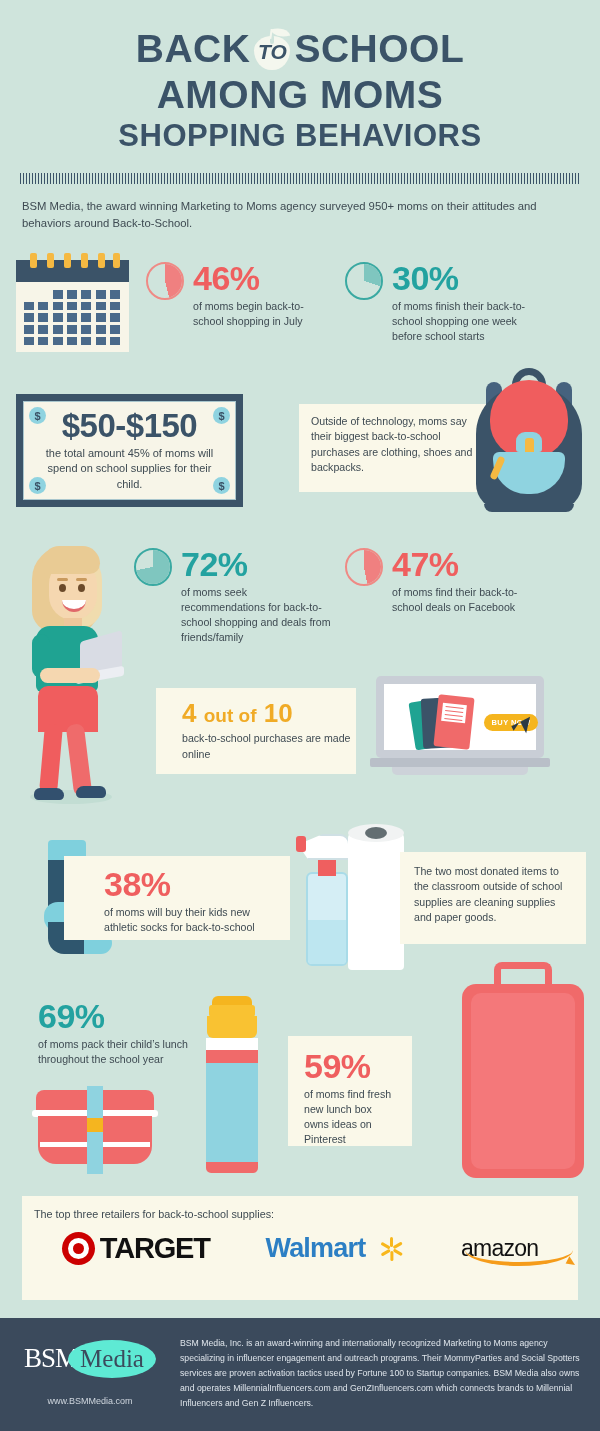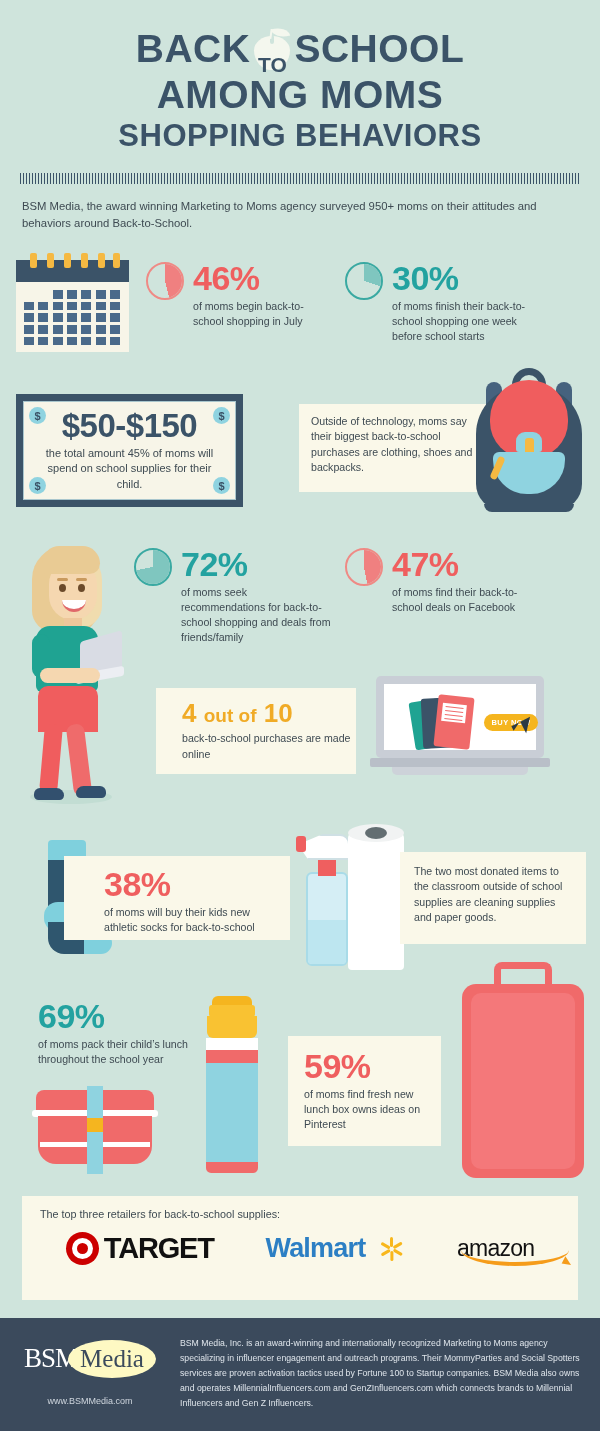--- a/index.html
+++ b/index.html
@@ -54,23 +54,23 @@
     background: #f4f7ee;
     border-radius: 0 100% 0 100%;
     transform: rotate(-16deg);
   }
   .apple-stem {
     position: absolute; left: 21px; top: 3px;
     width: 2px; height: 10px; background: #f4f7ee;
     transform: rotate(8deg);
   }
   .apple-to {
-    position: absolute; left: 0; top: 28px; width: 46px;
+    position: absolute; left: 0; top: 15px; width: 46px;
     text-align: center; font-size: 21px; color: #3b5368;
-    font-weight: bold; letter-spacing: 0;
+    font-weight: bold; letter-spacing: 0; font-style: italic;
   }
 
   .tick-rule {
     margin: 22px 20px 0 20px;
     height: 11px;
     background-image: repeating-linear-gradient(
       to right, #3b5368 0px, #3b5368 1px, transparent 1px, transparent 3px);
   }
   .intro {
     margin: 14px 22px 0 22px;
@@ -273,21 +273,21 @@
   .th-base { position:absolute; left:6px; top:166px; width:52px; height:11px; background:#f06a6a; border-radius:0 0 5px 5px;}
 
   .suitcase { position: absolute; left: 462px; top: 962px; width: 122px; height: 216px; }
   .sc-handle { position:absolute; left:32px; top:0; width:58px; height:26px; border:7px solid #f06a6a; border-bottom:none; border-radius:8px 8px 0 0;}
   .sc-body { position:absolute; left:0; top:22px; width:122px; height:194px; background:#f06a6a; border-radius:14px;}
   .sc-inner{ position:absolute; left:9px; top:31px; width:104px; height:176px; background:#f4787a; border-radius:10px;}
 
   
   .retailers {
     position: absolute; left: 22px; top: 1196px; width: 556px; height: 104px;
-    background: #faf8e9; padding: 12px 18px;
+    background: #faf8e9; padding: 12px 12px;
   }
   .retail-title { font-size: 10.8px; color: #3e4a52; }
   .logos { display: flex; align-items: center; justify-content: space-around; margin-top: 12px; }
   .logo-target { display: flex; align-items: center; gap: 5px; }
   .tgt-mark { width: 33px; height: 33px; border-radius: 50%; background: #cc0000; position: relative; }
   .tgt-mark:before { content:''; position:absolute; inset:6px; border-radius:50%; background:#fff;}
   .tgt-mark:after  { content:''; position:absolute; inset:11px; border-radius:50%; background:#cc0000;}
   .tgt-text { font-size: 29px; font-weight: bold; color: #111; letter-spacing: -1.2px; font-family:"Liberation Sans",sans-serif; }
   .logo-walmart { display:flex; align-items:center; gap:12px; }
   .wm-text { font-size: 27px; color: #2c7fc4; font-weight: bold; letter-spacing:-.8px; }
@@ -313,21 +313,21 @@
     position: absolute; left: 0; top: 1318px; width: 600px; height: 113px;
     background: #3b4a5c; display: flex; align-items: flex-start; padding-top: 18px;
   }
   .brand { width: 180px; text-align: center; }
   .brand-oval {
     display:inline-block; padding: 4px 10px; position: relative;
   }
   .brand-bsm { font-family:"Liberation Serif", serif; font-size: 27px; color:#fff; letter-spacing:-1px;}
   .brand-media {
     font-family:"Liberation Serif", serif; font-size: 25px; color:#3b4a5c;
-    background:#fef9c3; border-radius:50%; padding: 5px 12px; margin-left:-10px;
+    background:#5eead4; border-radius:50%; padding: 5px 12px; margin-left:-10px;
     display:inline-block;
   }
   .brand-url { font-size: 9px; color:#cfd6de; margin-top: 14px; }
   .footer-text {
     flex: 1; padding-right: 20px; font-size: 8.7px; line-height: 1.72; color: #dfe5eb;
   }
 </style>
 </head>
 <body>
 
@@ -555,21 +555,21 @@
   <div class="thermos">
     <div class="th-cap1"></div>
       <div class="th-cap2"></div>
       <div class="th-cap3"></div>
     <div class="th-ring1"></div>
       <div class="th-ring2"></div>
     <div class="th-body"></div>
       <div class="th-base"></div>
   </div>
 
-  <div class="cream" style="position:absolute; left:288px; top:1036px; width:153px; height:110px; padding:14px 16px;">
+  <div class="cream" style="position:absolute; left:288px; top:1036px; width:124px; height:110px; padding:14px 16px;">
     <div class="stat-num coral">59%</div>
     <div class="stat-cap">of moms find fresh new lunch box owns ideas on Pinterest</div>
   </div>
 
   <div class="suitcase">
     <div class="sc-handle"></div>
       <div class="sc-body"></div>
       <div class="sc-inner"></div>
   </div>
 

